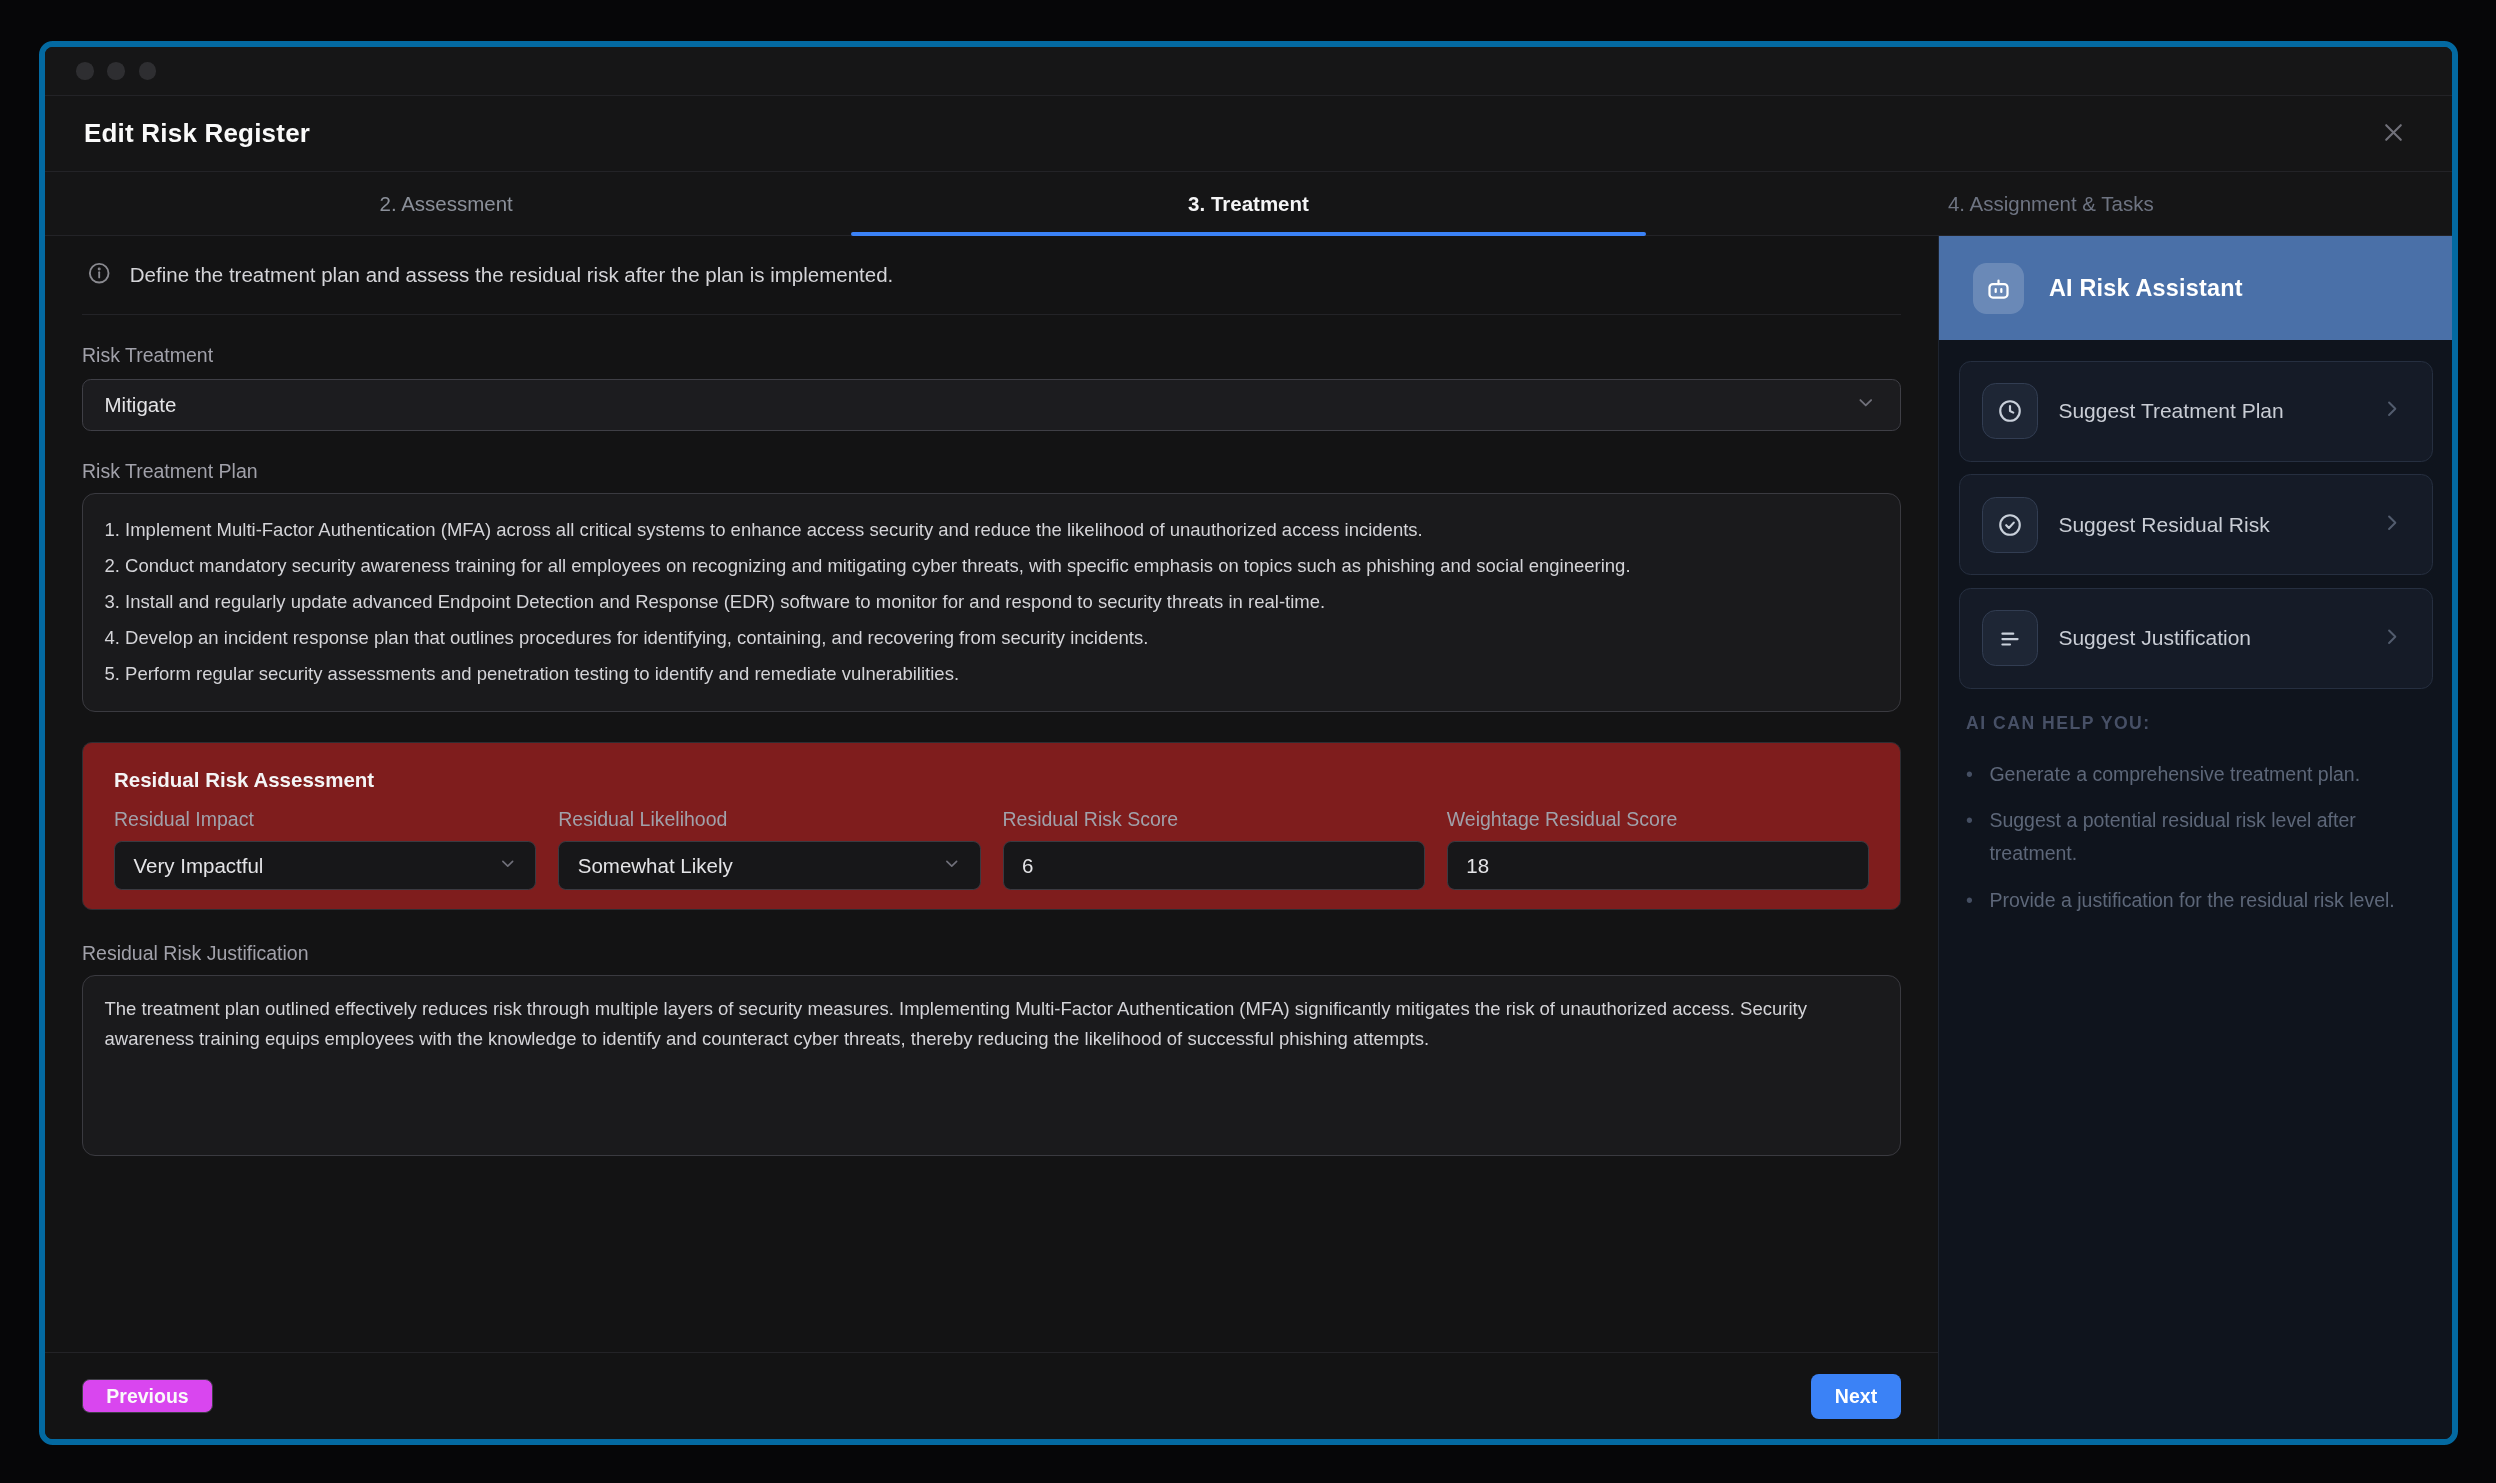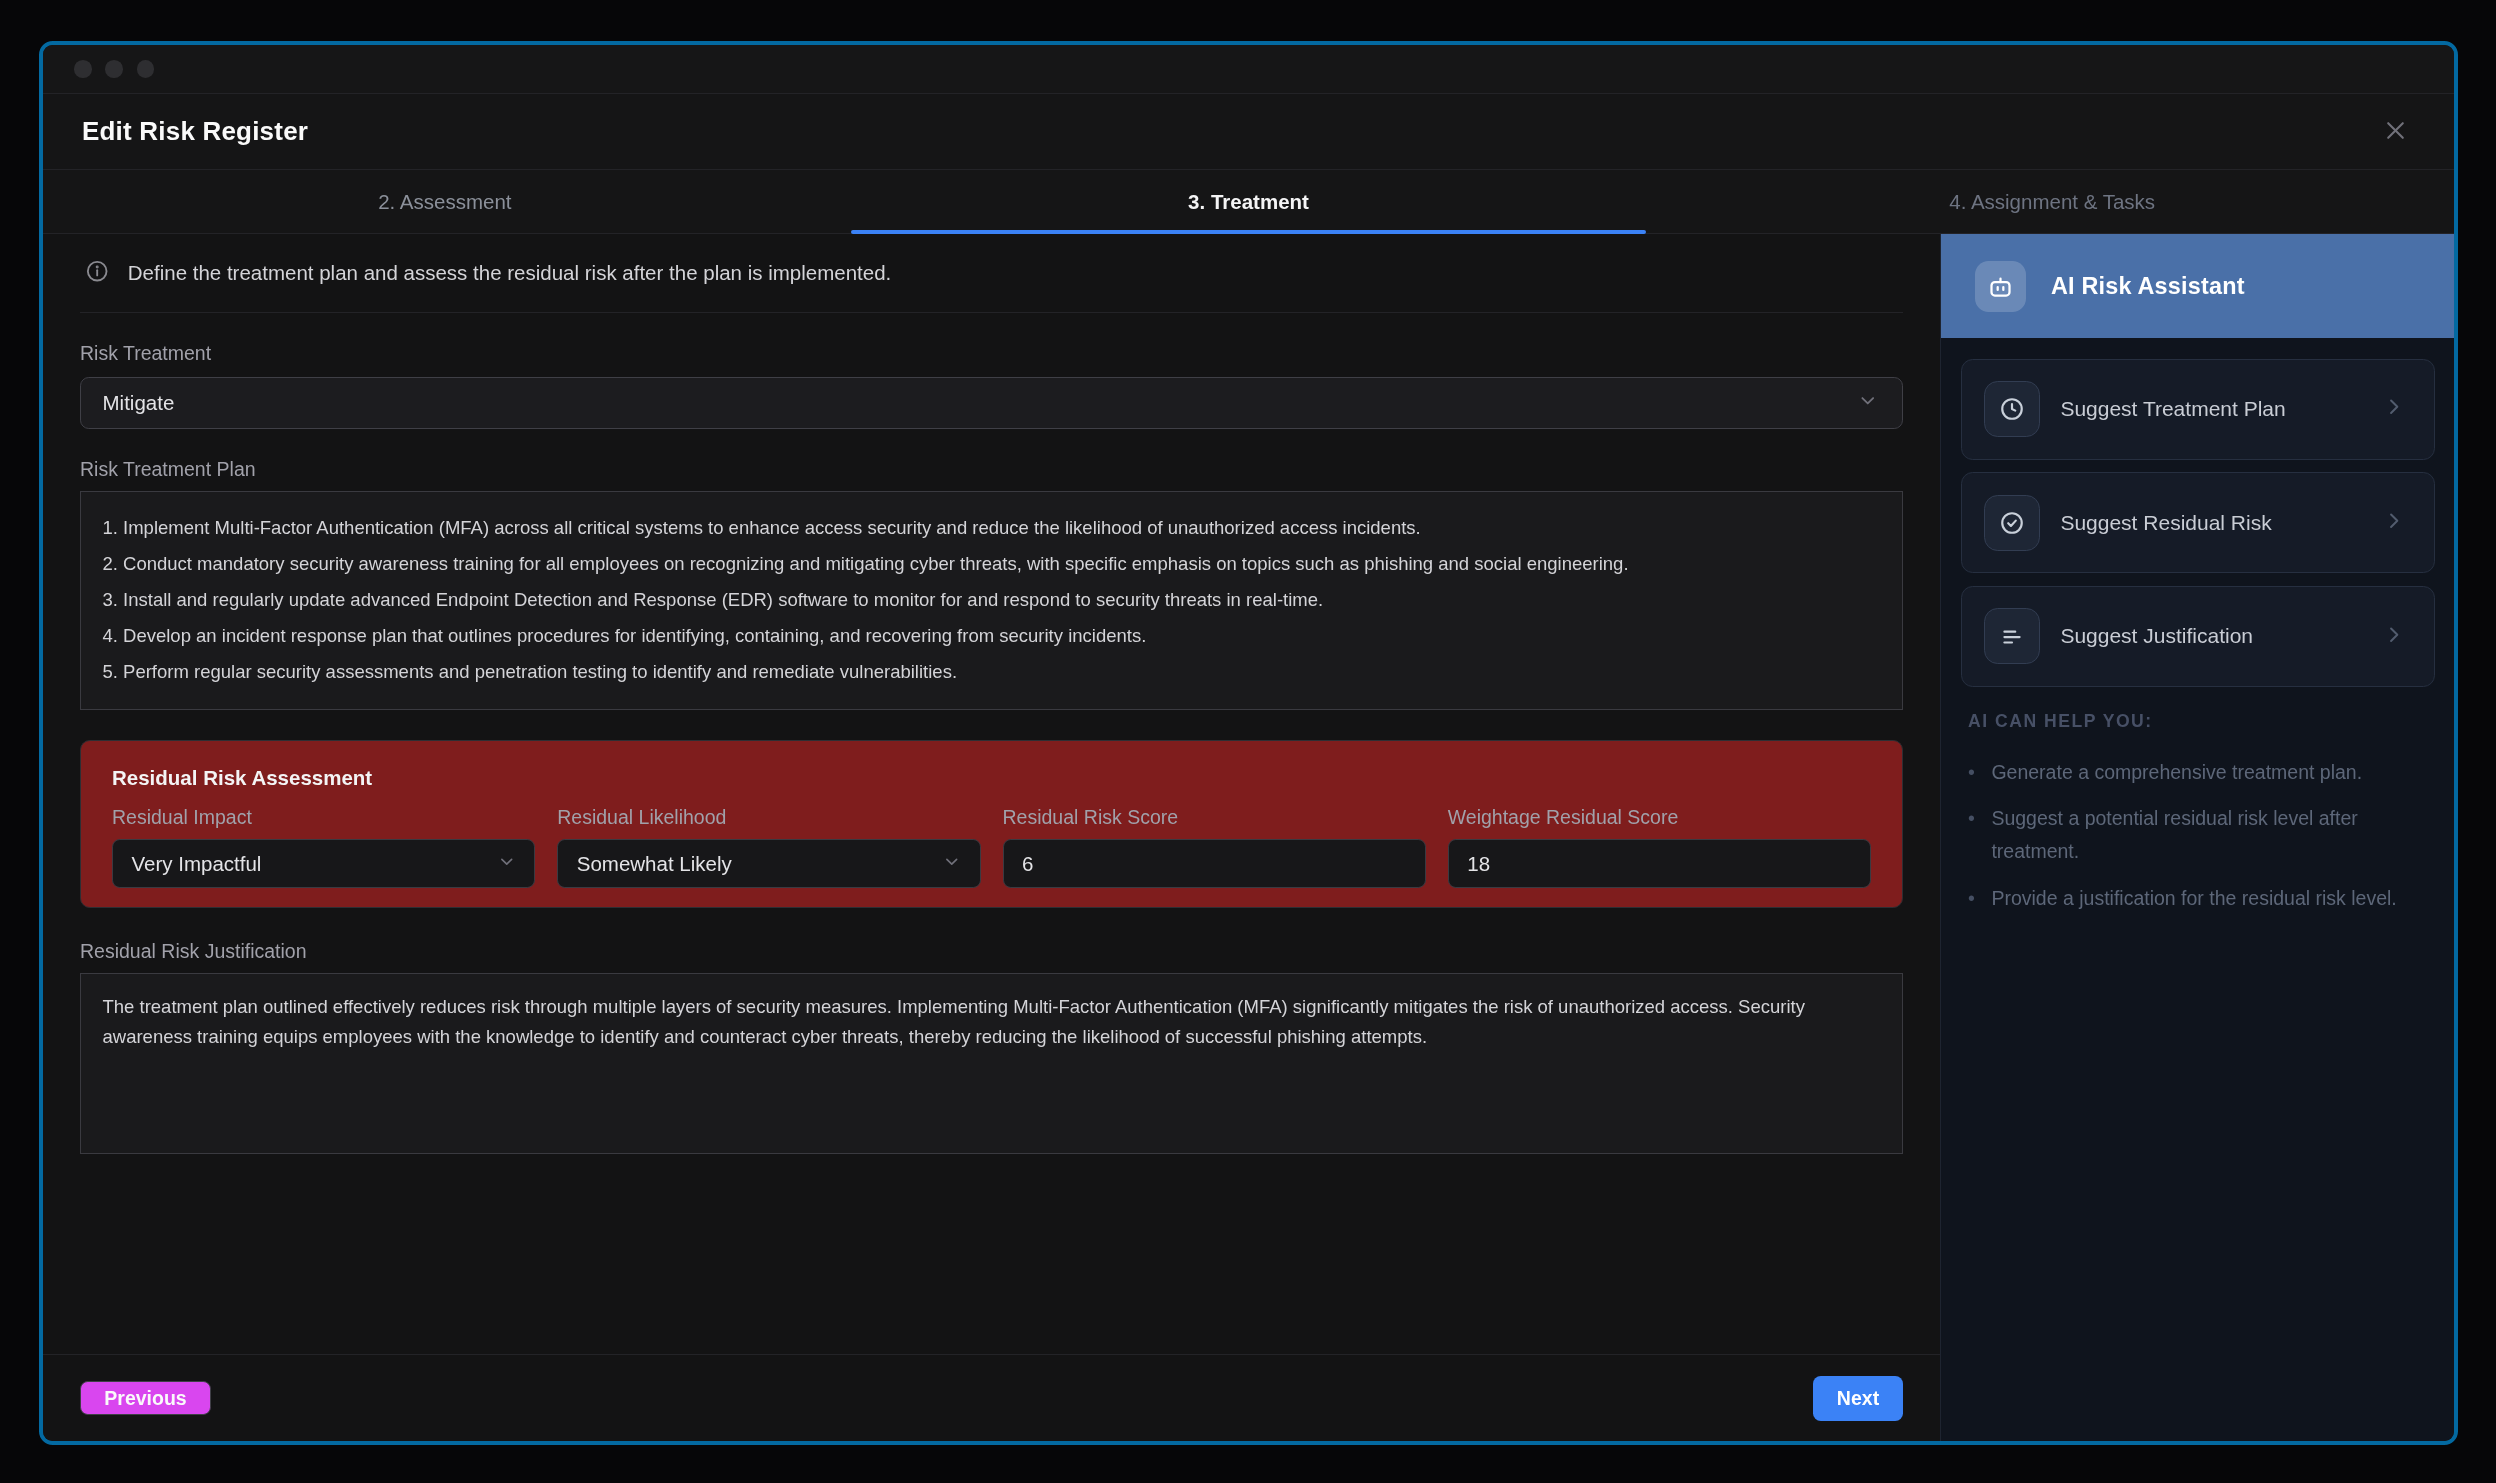--- a/index.html
+++ b/index.html
@@ -1,21 +1,21 @@
 <!DOCTYPE html>
 <html><head>
 <meta charset="utf-8">
 <style>
   * { margin:0; padding:0; box-sizing:border-box; }
   html,body { width:2497px; height:1483px; background:#060608; font-family:"Liberation Sans","DejaVu Sans",sans-serif; }
   .screen { position:relative; width:2497px; height:1483px; overflow:hidden; }
 
   .window {
     position:absolute; left:39px; top:41px; width:2419px; height:1404px;
-    background:#141415; border:4px solid #0369a1; border-radius:13.7px;
+    background:#141415; border:6px solid #0369a1; border-radius:13.7px;
     overflow:hidden; display:flex; flex-direction:column;
   }
 
   
   .chrome { height:49px; flex-shrink:0; background:#161617; border-bottom:1px solid #232327;
     display:flex; align-items:center; padding-left:31px; gap:13.7px; }
   .traffic-dot { width:17.6px; height:17.6px; border-radius:50%; background:#2e2e31; }
 
   
   .dialog-header { height:76px; flex-shrink:0; background:#151516; border-bottom:1px solid #232327;
@@ -45,21 +45,21 @@
 
   .field-label { font-size:19.5px; color:#a1a1aa; margin-top:29px; }
   .select-box {
     margin-top:11.7px; height:52px; background:#1c1c1f; border:1px solid #3f3f46; border-radius:8.8px;
     display:flex; align-items:center; justify-content:space-between; padding:0 23.4px 0 21.5px;
     cursor:pointer;
   }
   .select-value { font-size:20.5px; color:#e4e4e7; }
 
   .textarea-box {
-    margin-top:9.8px; background:#1a1a1c; border:1px solid #3a3a40; border-radius:0;
+    margin-top:9.8px; background:#1a1a1c; border:1px solid #3a3a40; border-radius:13px;
     padding:18.5px 21.5px; color:#d4d4d8; font-size:18.5px; cursor:text;
   }
   .plan-box { height:219px; }
   .plan-line { line-height:36px; white-space:nowrap; }
   .just-box { height:181px; line-height:30px; }
 
   
   .residual-card { margin-top:30px; height:168px; background:#7f1d1d; border:1px solid #2e2e33;
     border-radius:9.8px; padding:25px 31px 21.5px; }
   .card-title { font-size:20.5px; font-weight:bold; color:#f4f4f5; }

